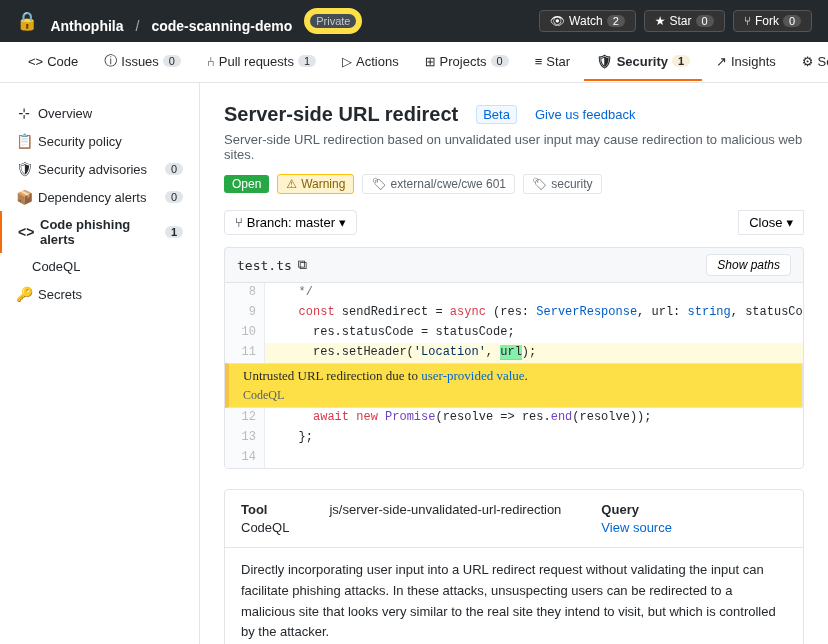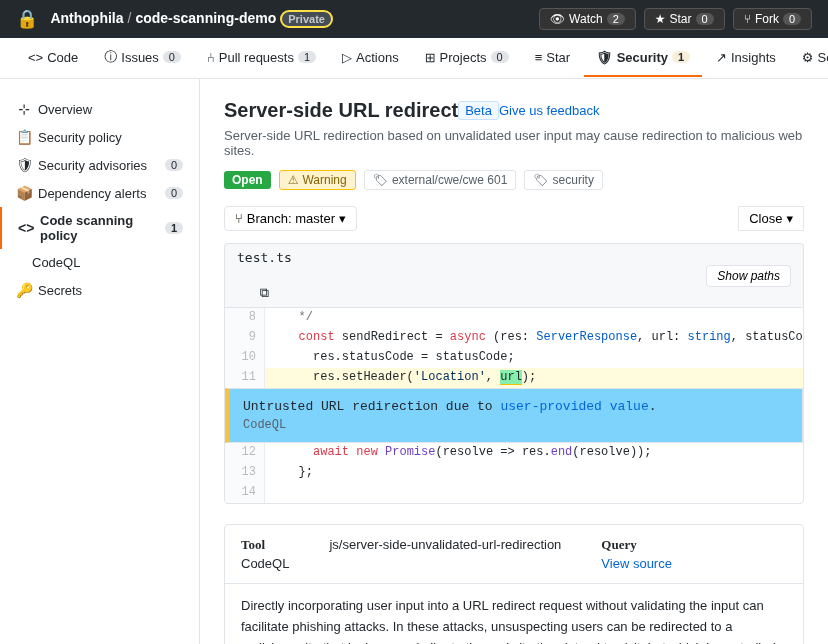--- a/index.html
+++ b/index.html
@@ -1,25 +1,25 @@
 <!DOCTYPE html>
 <html><head>
   <meta charset="utf-8">
   <style>
     * { box-sizing: border-box; margin: 0; padding: 0; }
     body { font-family: -apple-system, BlinkMacSystemFont, 'Segoe UI', Helvetica, Arial, sans-serif; font-size: 14px; color: #24292e; background: #fff; }
 
     
     .top-header { display: flex; align-items: center; padding: 8px 16px; background: #24292e; color: #fff; font-size: 14px; gap: 12px; }
     .top-header .logo { font-size: 18px; }
-    .repo-path { display: flex; align-items: flex-start; gap: 4px; font-size: 14px; }
+    .repo-path { display: flex; align-items: flex-end; gap: 12px; font-size: 14px; }
     .repo-path .org { color: #fff; font-weight: 600; }
     .repo-path .sep { color: #aaa; }
     .repo-path .repo { color: #fff; font-weight: 600; }
-    .private-badge { background: #444d56; color: #c8c8c8; border: 2px solid #fde047; border-radius: 20px; padding: 1px 6px; font-size: 11px; font-weight: bold; }
+    .private-badge { background: #444d56; color: #c8c8c8; border: 6px solid #fde047; border-radius: 20px; padding: 1px 6px; font-size: 11px; }
     .header-actions { display: flex; gap: 8px; margin-left: auto; }
     .header-btn { display: flex; align-items: center; gap: 4px; background: #333; border: 1px solid #555; border-radius: 4px; color: #fff; padding: 3px 10px; font-size: 12px; cursor: pointer; }
     .header-btn .count { background: #555; border-radius: 10px; padding: 0 6px; font-size: 11px; }
 
     
     .nav-tabs { display: flex; align-items: center; padding: 0 16px; border-bottom: 1px solid #e1e4e8; background: #fff; gap: 2px; }
     .nav-tab { display: flex; align-items: center; gap: 4px; padding: 10px 12px; font-size: 13px; color: #24292e; cursor: pointer; border-bottom: 2px solid transparent; text-decoration: none; white-space: nowrap; }
     .nav-tab.active { border-bottom-color: #f66a0a; font-weight: 600; }
     .nav-tab .tab-count { background: #e1e4e8; border-radius: 10px; padding: 0 6px; font-size: 11px; }
     .nav-tab.active .tab-count { background: rgba(209,139,0,0.15); }
@@ -31,56 +31,56 @@
     .sidebar { width: 200px; border-right: 1px solid #e1e4e8; padding: 16px 0; flex-shrink: 0; }
     .sidebar-item { display: flex; align-items: center; gap: 6px; padding: 6px 16px; font-size: 13px; color: #24292e; cursor: pointer; position: relative; }
     .sidebar-item.active { font-weight: 600; border-left: 2px solid #f66a0a; }
     .sidebar-item .si-count { margin-left: auto; background: #e1e4e8; border-radius: 10px; padding: 0 6px; font-size: 11px; }
     .sidebar-item .si-icon { font-size: 14px; width: 16px; text-align: center; }
 
     
     .content { flex: 1; padding: 20px 24px; overflow: auto; }
 
     
-    .alert-title { display: flex; align-items: center; gap: 0; margin-bottom: 6px; flex-wrap: wrap; }
+    .alert-title { display: flex; align-items: center; gap: 18px; margin-bottom: 6px; flex-wrap: wrap; }
     .alert-title h1 { font-size: 20px; font-weight: 600; }
     .beta-badge { background: #f1f8ff; border: 1px solid #c8e1ff; color: #0366d6; border-radius: 3px; padding: 1px 6px; font-size: 13px; }
     .feedback-link { color: #0366d6; font-size: 13px; cursor: pointer; }
     .alert-subtitle { font-size: 13px; color: #586069; margin-bottom: 12px; }
 
     
     .status-row { display: flex; align-items: center; gap: 8px; margin-bottom: 16px; flex-wrap: wrap; }
-    .badge-open { background: #28a745; color: #fff; border-radius: 3px; padding: 2px 8px; font-size: 12px; font-weight: 700; }
+    .badge-open { background: #28a745; color: #fff; border-radius: 3px; padding: 2px 8px; font-size: 12px; font-weight: 400; }
     .badge-warning { background: #fff3cd; color: #856404; border: 1px solid #ffc107; border-radius: 3px; padding: 2px 8px; font-size: 12px; display: flex; align-items: center; gap: 4px; }
     .tag-badge { display: flex; align-items: center; gap: 4px; border: 1px solid #e1e4e8; border-radius: 3px; padding: 2px 8px; font-size: 12px; color: #586069; }
 
     
     .branch-close-row { display: flex; align-items: center; justify-content: space-between; margin-bottom: 12px; }
     .branch-btn { display: flex; align-items: center; gap: 4px; border: 1px solid #e1e4e8; border-radius: 4px; padding: 4px 10px; font-size: 13px; cursor: pointer; background: #fff; }
     .close-btn { display: flex; align-items: center; gap: 4px; border: 1px solid #e1e4e8; border-radius: 1px; padding: 4px 10px; font-size: 13px; cursor: pointer; background: #fff; }
 
     
     .code-header { display: flex; align-items: center; justify-content: space-between; padding: 6px 12px; background: #f6f8fa; border: 1px solid #e1e4e8; border-bottom: none; border-radius: 4px 4px 0 0; }
-    .code-filename { font-size: 13px; font-family: 'SFMono-Regular', Consolas, monospace; display: flex; align-items: center; gap: 20px; flex-direction: column; }
+    .code-filename { font-size: 13px; font-family: 'SFMono-Regular', Consolas, monospace; display: flex; align-items: center; gap: 6px; }
     .show-paths-btn { border: 1px solid #e1e4e8; border-radius: 4px; padding: 3px 10px; font-size: 12px; cursor: pointer; background: #fff; font-style: italic; }
     .code-block { border: 1px solid #e1e4e8; border-radius: 0 0 4px 4px; overflow: hidden; font-family: 'SFMono-Regular', Consolas, 'Liberation Mono', Menlo, monospace; font-size: 12px; }
     .code-line { display: flex; min-height: 20px; }
     .code-line.highlighted { background: #fffbdd; }
     .line-num { width: 40px; padding: 2px 8px; text-align: right; color: #babbbd; user-select: none; background: #fafbfc; border-right: 1px solid #eaecef; flex-shrink: 0; font-size: 12px; }
     .line-code { padding: 2px 12px; white-space: pre; flex: 1; font-size: 12px; }
-    .alert-box { border: 1px solid #e1e4e8; border-left: 4px solid #f6c344; background: #7dd3fc; padding: 10px 14px; margin: 0; }
+    .alert-box { border: 1px solid #e1e4e8; border-left: 4px solid #f6c344; background: #fde047; padding: 4px 14px; margin: 0; font-family: Liberation Serif, serif; }
     .alert-box-text { font-size: 13px; color: #24292e; }
     .alert-box-text .user-value { color: #0366d6; }
     .alert-box-tool { font-size: 12px; color: #586069; margin-top: 4px; }
 
     
     .tool-section { border: 1px solid #e1e4e8; border-radius: 4px; margin-top: 20px; }
     .tool-header { display: flex; gap: 40px; padding: 12px 16px; border-bottom: 1px solid #e1e4e8; }
     .tool-col { font-size: 13px; }
-    .tool-col-label { font-weight: 600; margin-bottom: 3px; font-family: Liberation Serif, serif; }
+    .tool-col-label { font-weight: 600; margin-bottom: 3px; }
     .tool-col-val { color: #24292e; }
     .tool-col-val.link { color: #0366d6; cursor: pointer; }
     .tool-body { padding: 12px 16px; font-size: 13px; color: #24292e; line-height: 1.6; }
 
     
     .kw { color: #d73a49; }
     .fn { color: #6f42c1; }
     .str { color: #032f62; }
     .cm { color: #6a737d; }
     .hl-url { background: #86efac; border-bottom: 1px solid #f0c000; }
@@ -175,21 +175,21 @@
       <span>Security advisories</span>
       <span class="si-count">0</span>
     </div>
     <div class="sidebar-item">
       <span class="si-icon">📦</span>
       <span>Dependency alerts</span>
       <span class="si-count">0</span>
     </div>
     <div class="sidebar-item active">
       <span class="si-icon">&lt;&gt;</span>
-      <span>Code scanning policy</span>
+      <span>Code phishing alerts</span>
       <span class="si-count">1</span>
     </div>
     <div class="sidebar-item" style="padding-left: 32px;">
       <span>CodeQL</span>
     </div>
     <div class="sidebar-item">
       <span class="si-icon">🔑</span>
       <span>Secrets</span>
     </div>
   </div>

